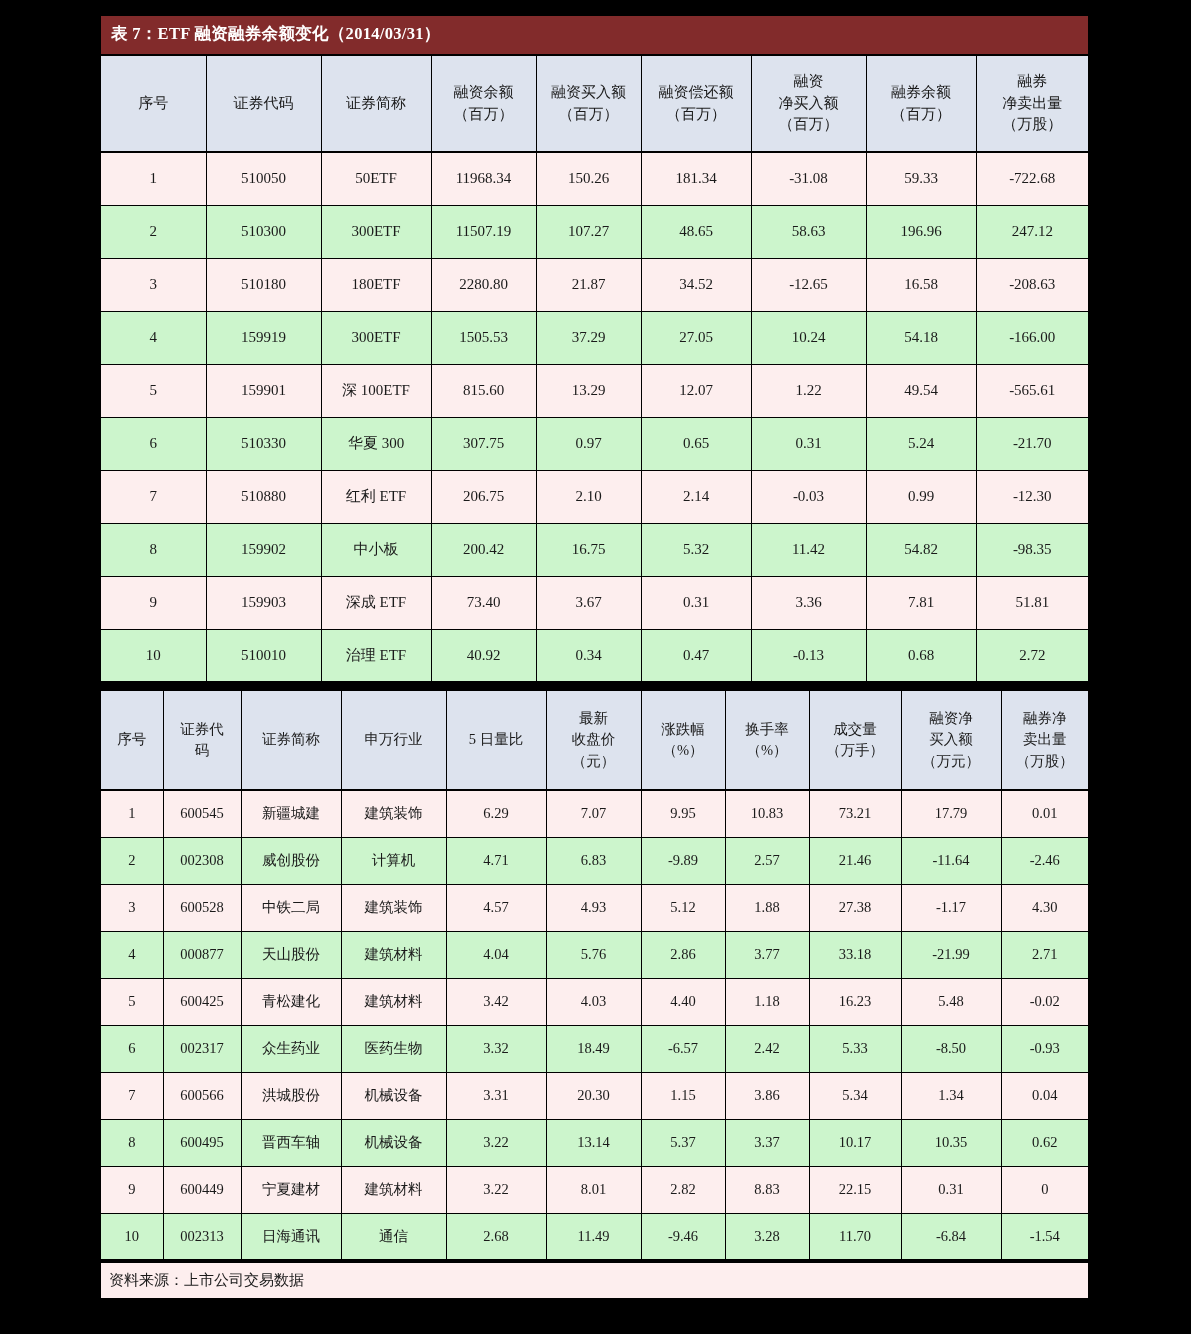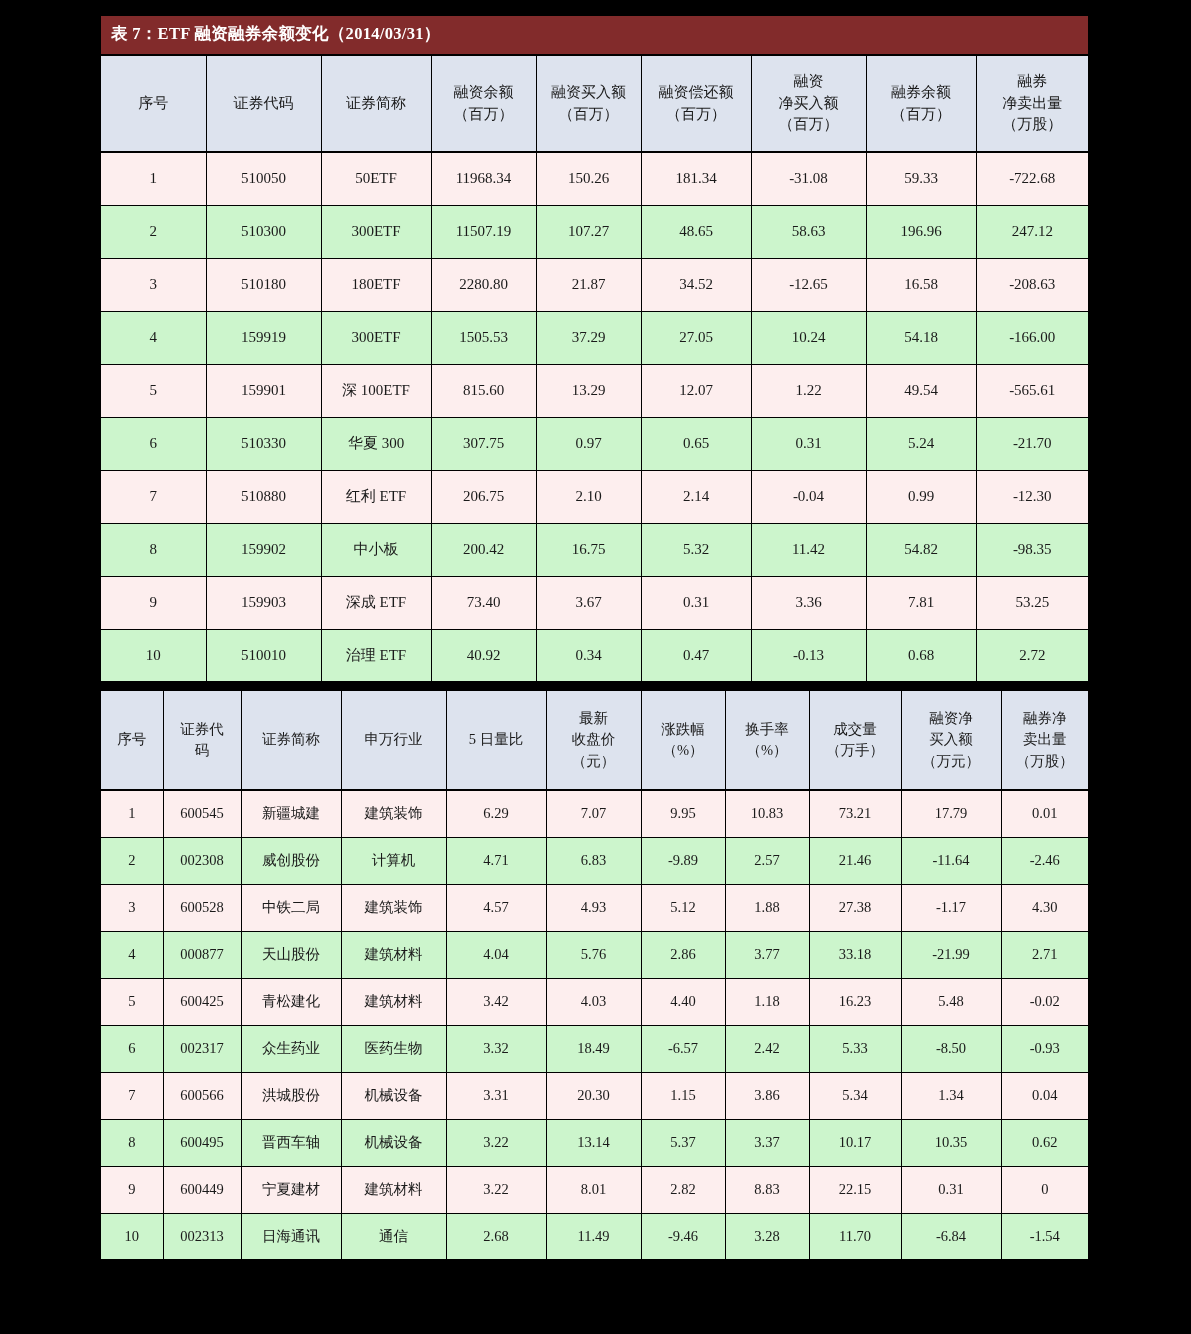--- a/index.html
+++ b/index.html
@@ -221,21 +221,21 @@
             <td>5.24</td>
             <td>-21.70</td>
           </tr>
           <tr class="odd">
             <td>7</td>
             <td>510880</td>
             <td>红利 ETF</td>
             <td>206.75</td>
             <td>2.10</td>
             <td>2.14</td>
-            <td>-0.04</td>
+            <td>-0.03</td>
             <td>0.99</td>
             <td>-12.30</td>
           </tr>
           <tr class="even">
             <td>8</td>
             <td>159902</td>
             <td>中小板</td>
             <td>200.42</td>
             <td>16.75</td>
             <td>5.32</td>
@@ -245,21 +245,21 @@
           </tr>
           <tr class="odd">
             <td>9</td>
             <td>159903</td>
             <td>深成 ETF</td>
             <td>73.40</td>
             <td>3.67</td>
             <td>0.31</td>
             <td>3.36</td>
             <td>7.81</td>
-            <td>53.25</td>
+            <td>51.81</td>
           </tr>
           <tr class="even">
             <td>10</td>
             <td>510010</td>
             <td>治理 ETF</td>
             <td>40.92</td>
             <td>0.34</td>
             <td>0.47</td>
             <td>-0.13</td>
             <td>0.68</td>
@@ -457,15 +457,16 @@
             <td>2.68</td>
             <td>11.49</td>
             <td>-9.46</td>
             <td>3.28</td>
             <td>11.70</td>
             <td>-6.84</td>
             <td>-1.54</td>
           </tr>
         </tbody>
     </table>
+    <div class="source-row">资料来源：上市公司交易数据</div>
   </div>
 
 </div>
 
 </body></html>

